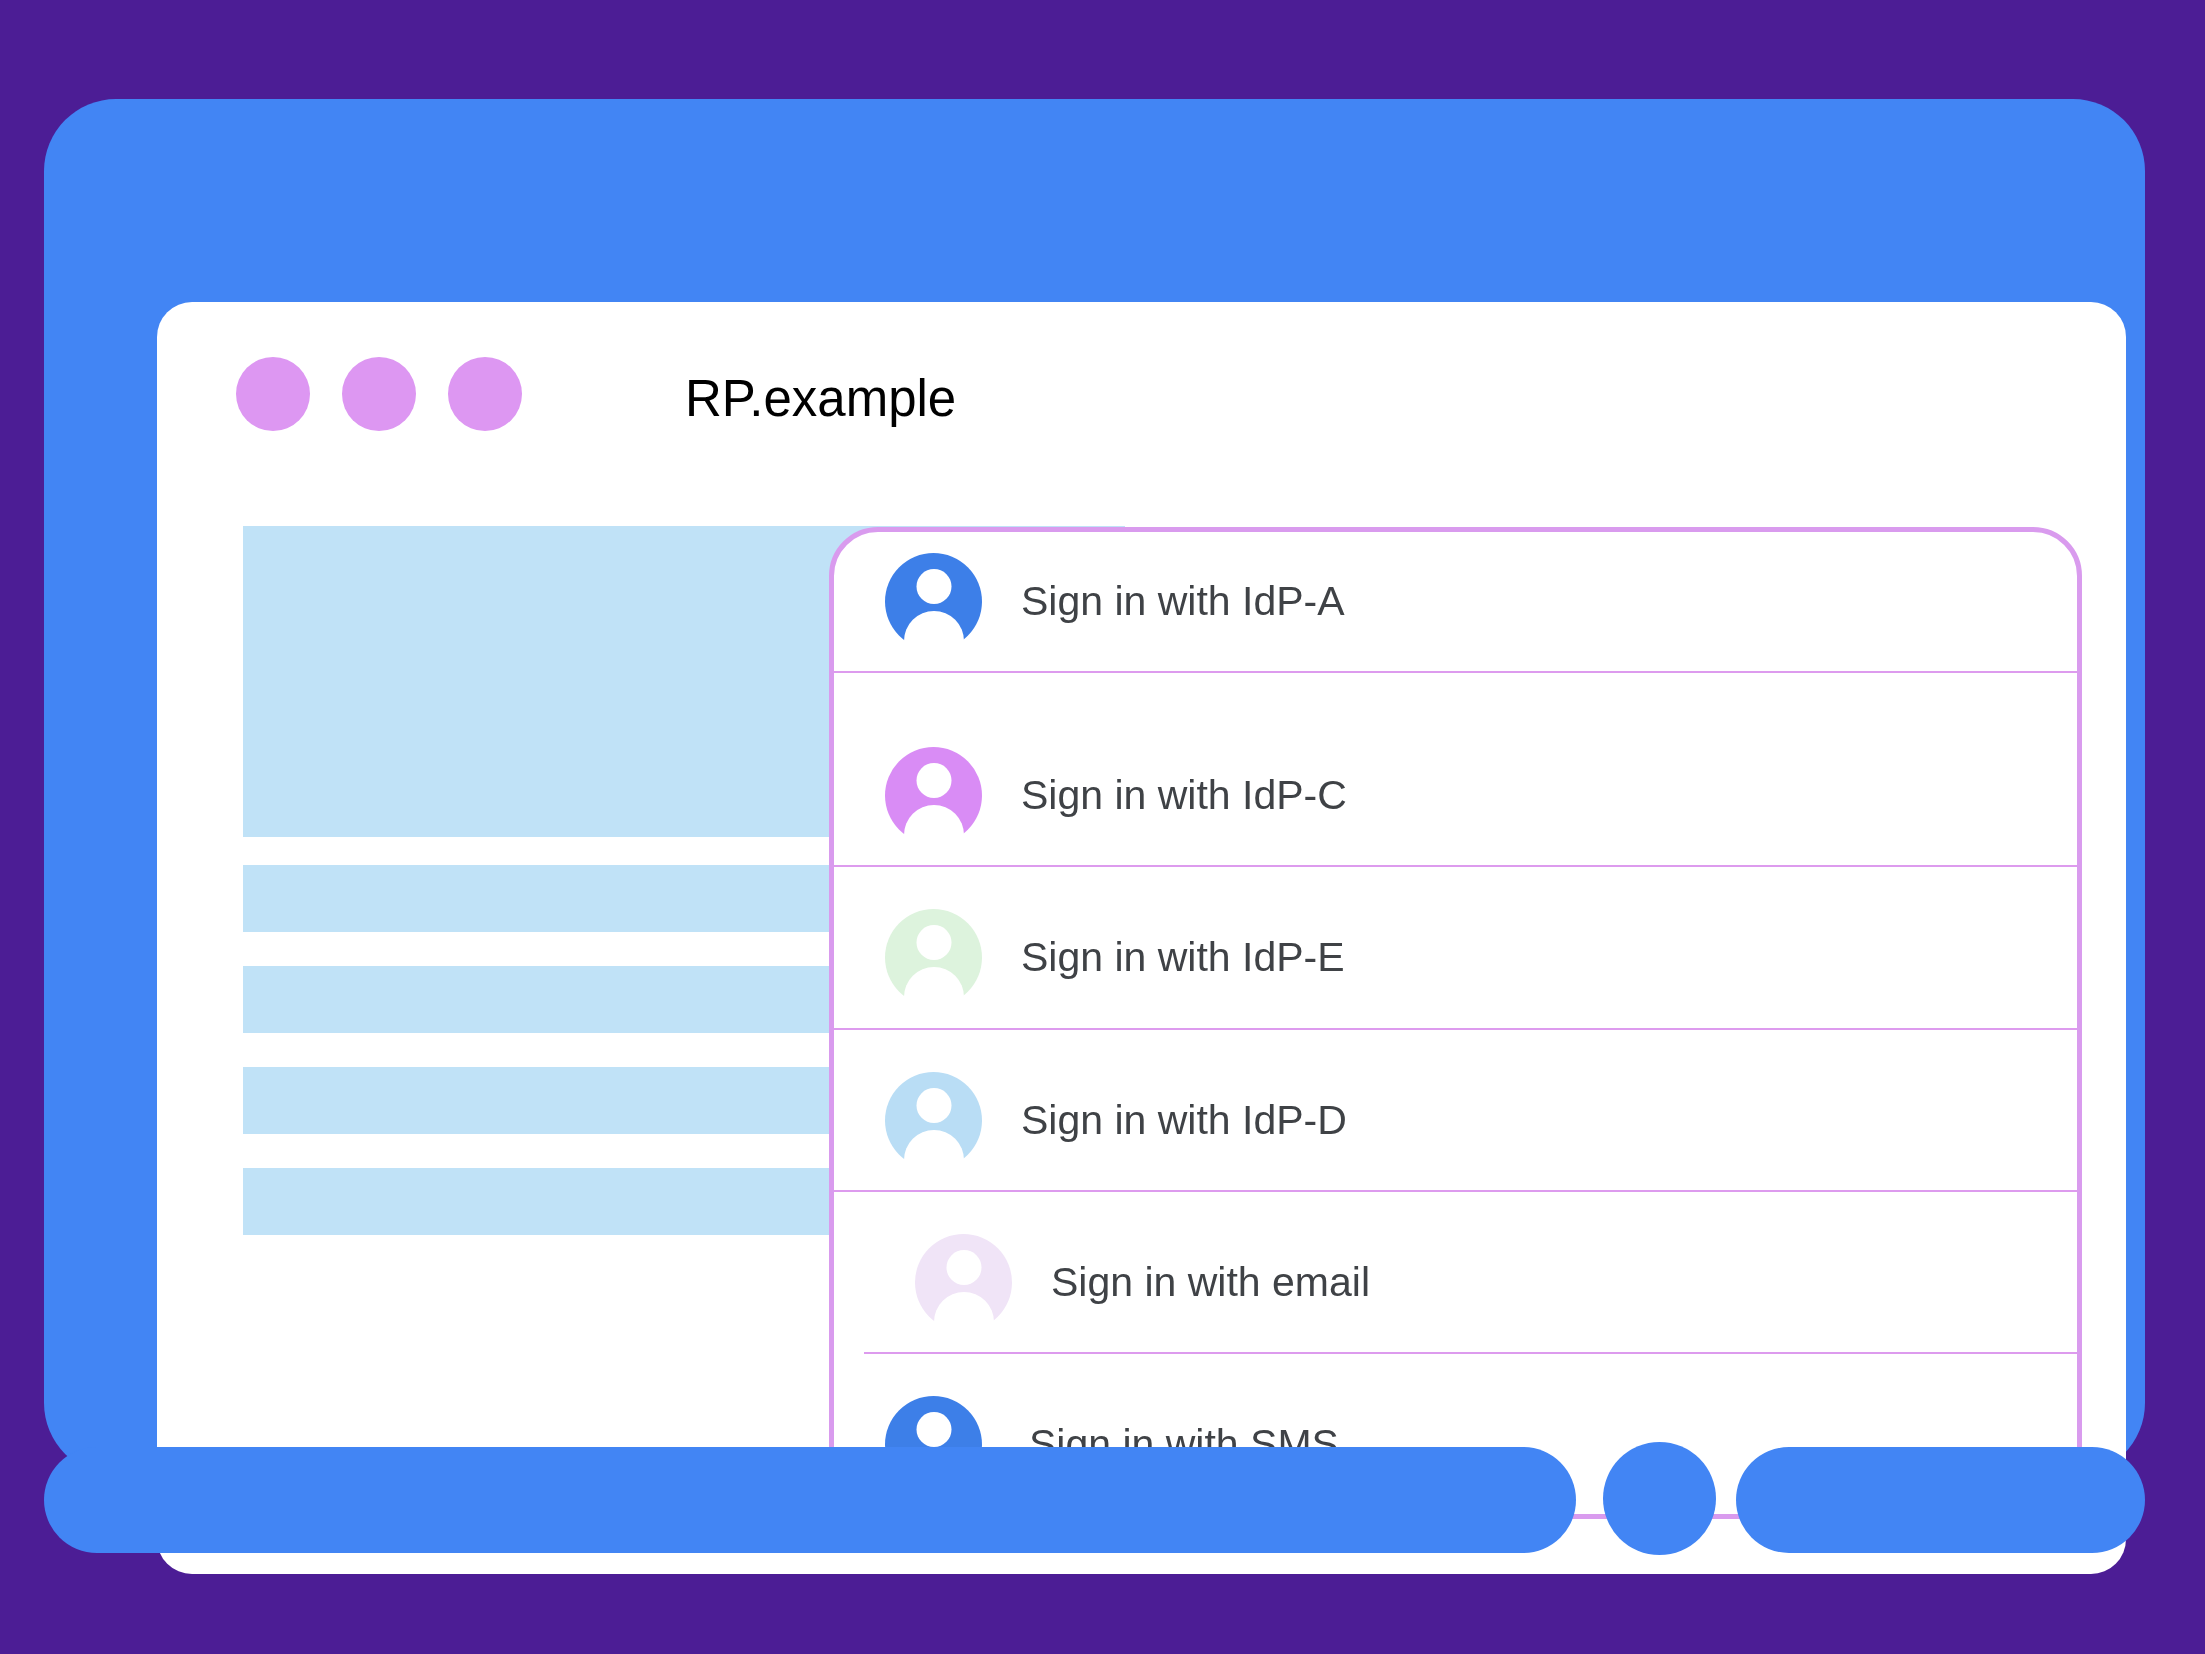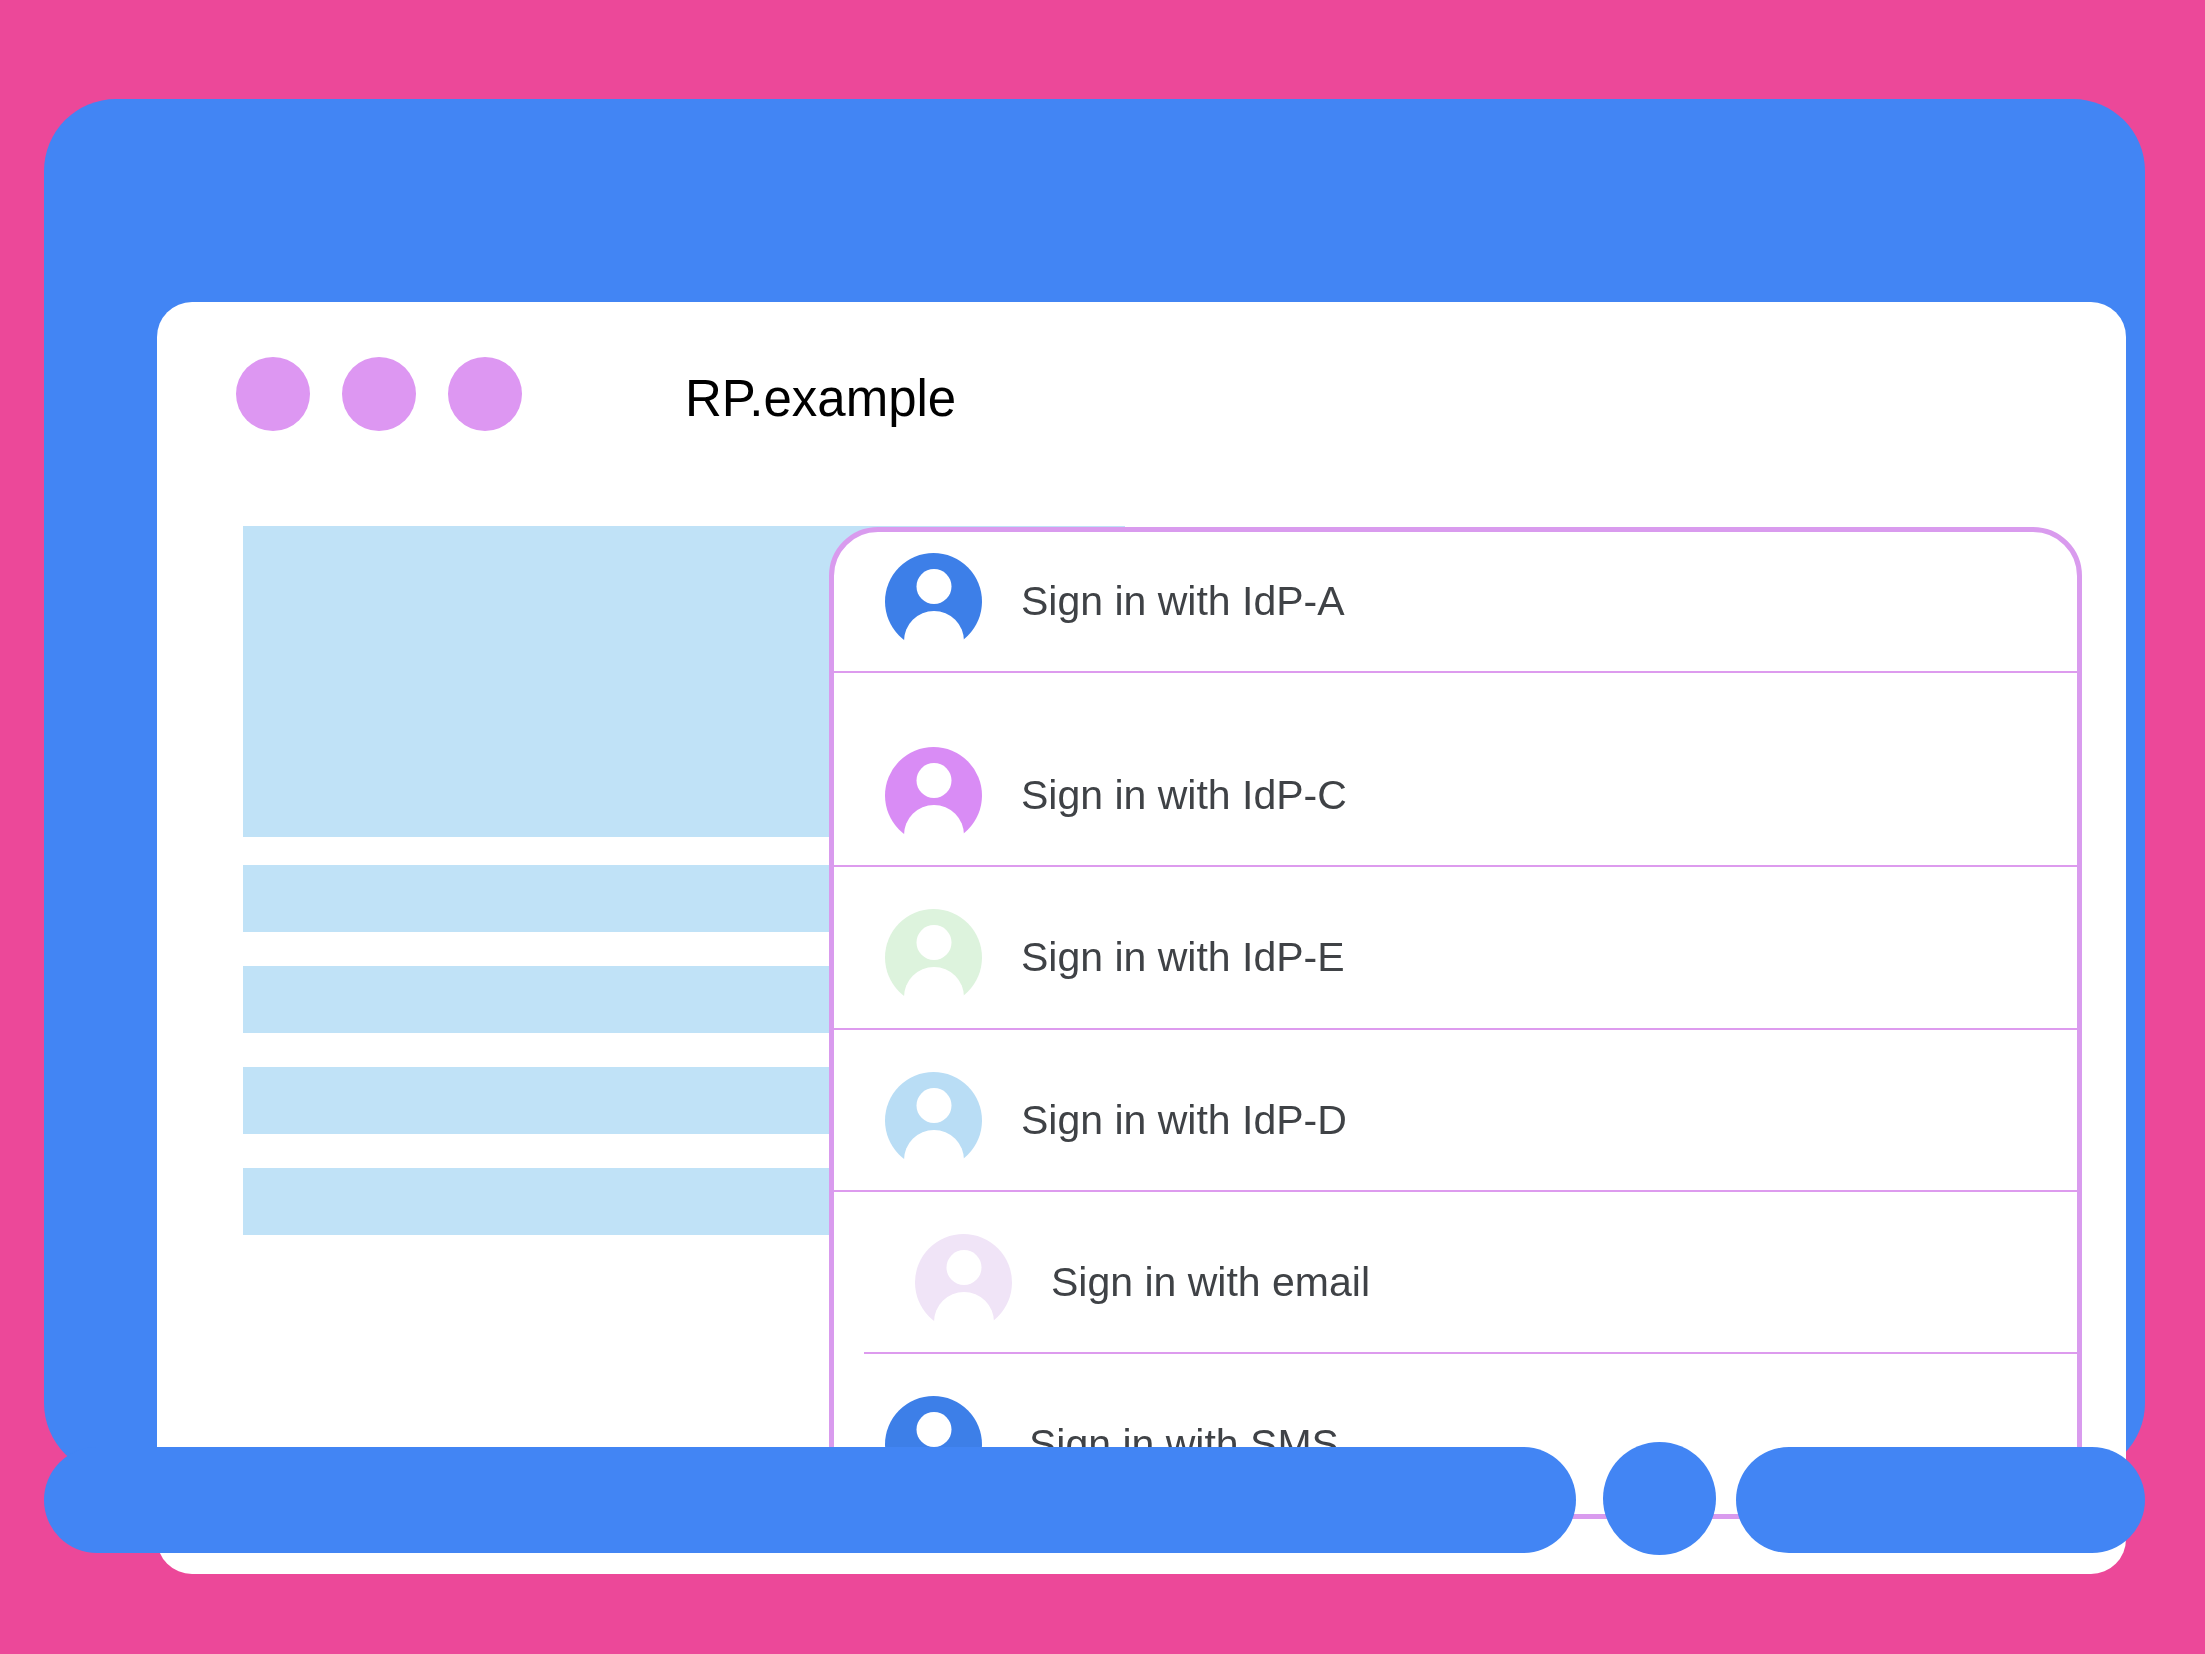--- a/index.html
+++ b/index.html
@@ -13,21 +13,21 @@
     height: 1654px;
     font-family: "Liberation Sans", sans-serif;
     overflow: hidden;
   }
 
   
   .stage {
     position: relative;
     width: 2206px;
     height: 1654px;
-    background: #ec4899;
+    background: #4c1d95;
   }
 
   
   .monitor {
     position: absolute;
     left: 44px;
     top: 99px;
     width: 2101px;
     height: 1376px;
     background: #4285f4;

